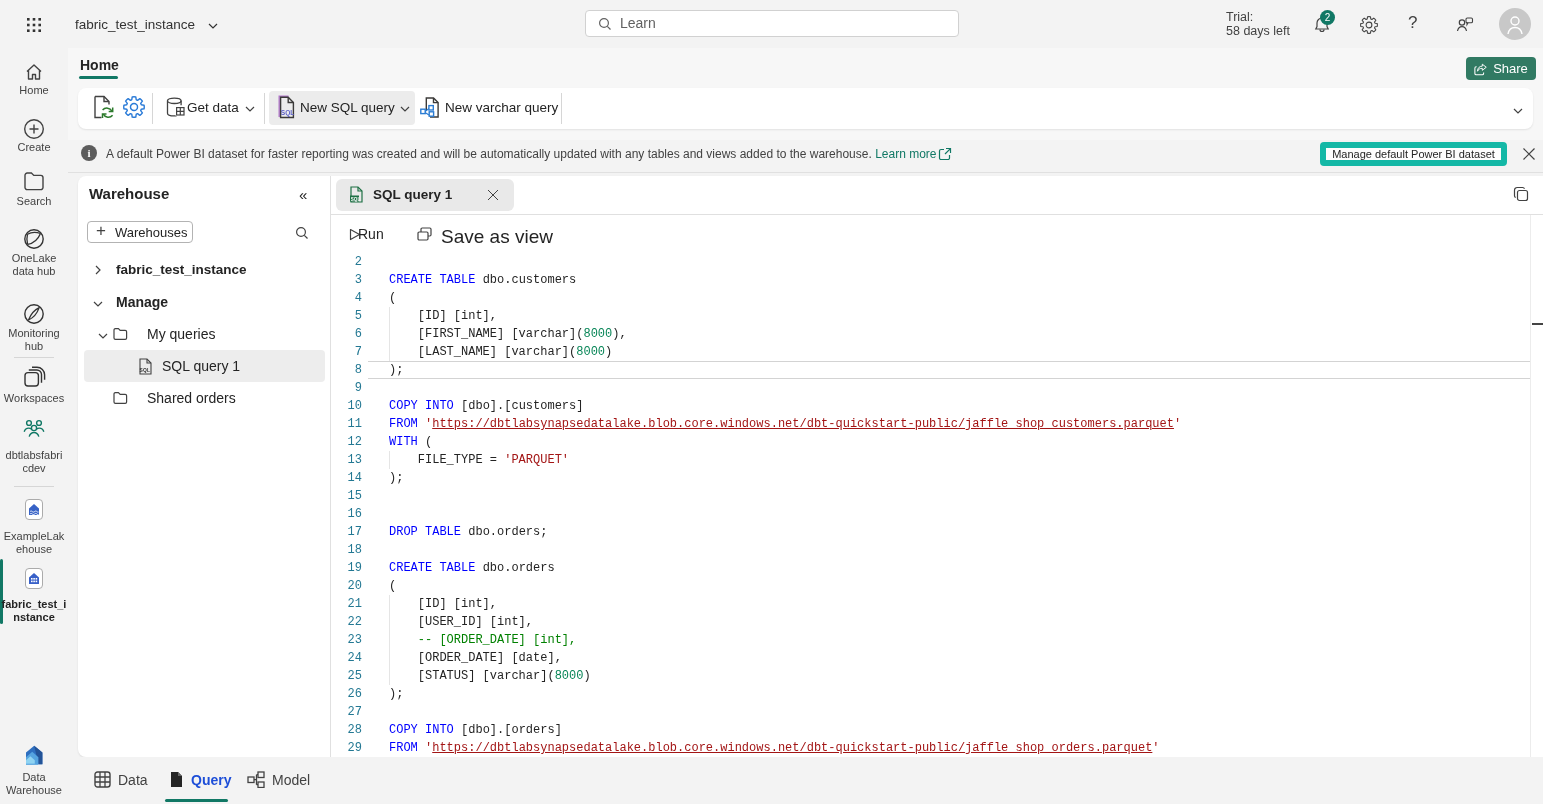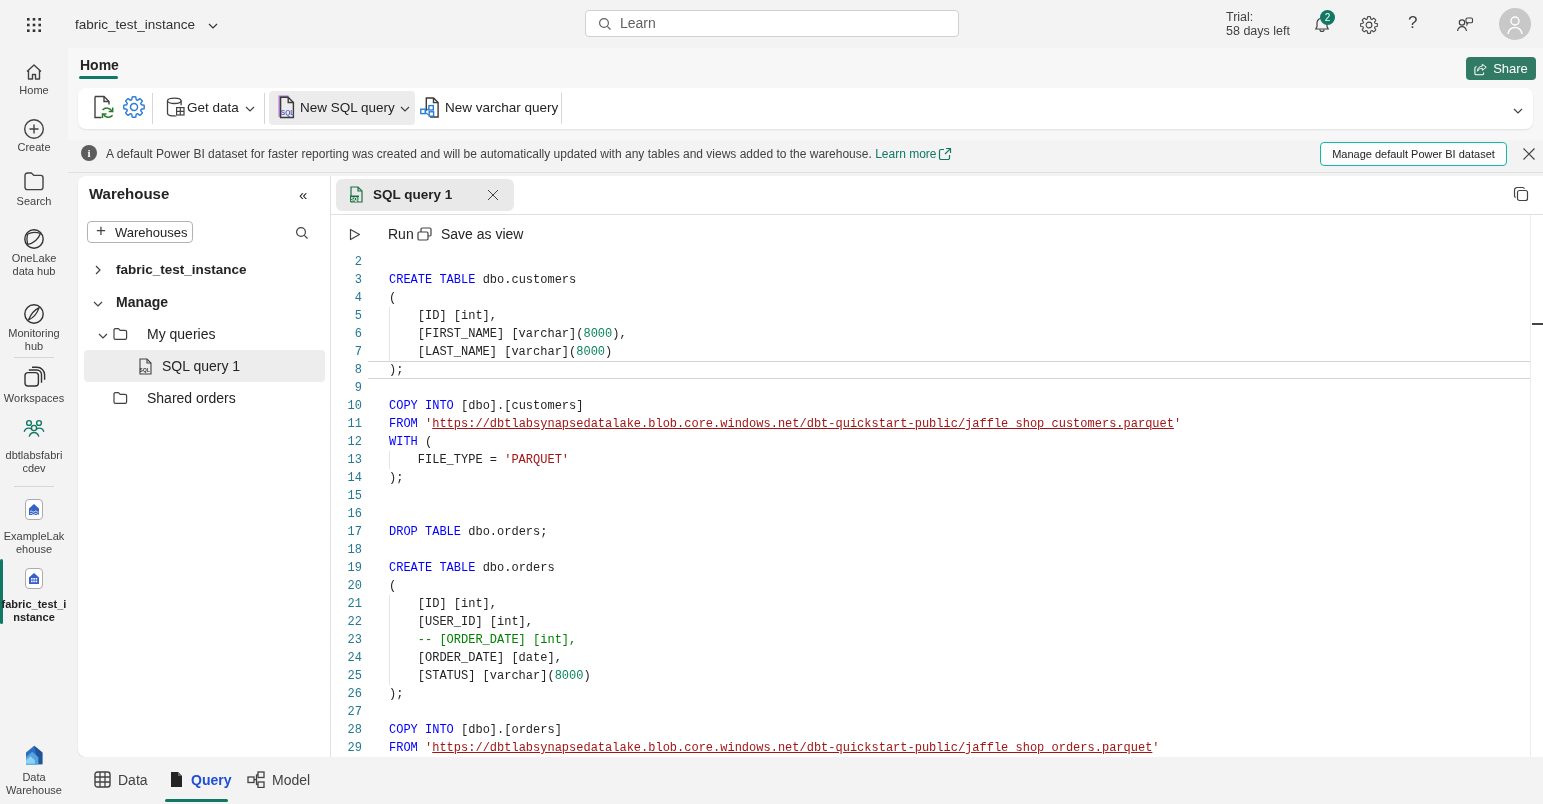--- a/index.html
+++ b/index.html
@@ -21,21 +21,21 @@
 
 
 #ribbon { left:78px; top:88px; width:1455px; height:41px; background:#fff; border-radius:8px; box-shadow:0 1px 2px rgba(0,0,0,.09); }
 .rsep { position:absolute; top:5px; width:1px; height:31px; background:#d6d6d6; }
 .rtxt { font-size:13.5px; color:#242424; }
 #sqlbtn { position:absolute; left:191px; top:3px; width:146px; height:34px; background:#ececec; border-radius:4px; }
 
 
 #banner-text { left:106px; top:147px; font-size:12px; color:#424242; }
 #banner-text a { color:#117865; text-decoration:none; }
-#managebtn { left:1320px; top:142px; width:187px; height:24px; border:1px solid #14b8a6; background:#fdfdfd; border-radius:4px; font-size:11px; color:#242424; display:flex; align-items:center; justify-content:center; white-space:nowrap; }
+#managebtn { left:1320px; top:142px; width:187px; height:24px; border:6px solid #14b8a6; background:#fdfdfd; border-radius:4px; font-size:11px; color:#242424; display:flex; align-items:center; justify-content:center; white-space:nowrap; }
 #topdivider { left:68px; top:172px; width:1475px; height:1px; background:#e0e0e0; }
 
 
 #maincard { left:78px; top:176px; width:1465px; height:581px; background:#fff; border-radius:8px 0 0 8px; box-shadow:0 1px 2px rgba(0,0,0,.09); }
 
 
 #explorer { left:78px; top:176px; width:253px; height:581px; border-right:1px solid #e0e0e0; }
 #exptitle { left:89px; top:185px; font-size:15px; font-weight:700; color:#242424; }
 #whbtn { left:87px; top:221px; width:106px; height:22px; border:1px solid #b3b3b3; border-radius:4px; background:#fff; font-size:13px; color:#242424; display:flex; align-items:center; }
 .trow { position:absolute; left:78px; width:253px; height:32px; font-size:14px; color:#242424; }
@@ -267,26 +267,26 @@
   </svg>
 
 <svg class="abs" style="left:1513px;top:186px" width="17" height="17" viewBox="0 0 17 17">
     <rect x="4.5" y="4.5" width="10" height="10" rx="2" stroke="#424242" stroke-width="1.2" fill="none"></rect>
     <path d="M2.7 11.5A2 2 0 0 1 1.5 9.7V4.2A2.7 2.7 0 0 1 4.2 1.5h5.5a2 2 0 0 1 1.8 1.2" stroke="#424242" stroke-width="1.2" fill="none"></path>
   </svg>
 
 <svg class="abs" style="left:348px;top:228px" width="13" height="13" viewBox="0 0 13 13">
     <path d="M2.5 1.5l9 5-9 5z" stroke="#424242" stroke-width="1.2" fill="none" stroke-linejoin="round"></path>
   </svg>
-<div class="abs" style="left:388px;top:226px;font-size:14px">Run</div>
+<div class="abs" style="left:358px;top:226px;font-size:14px">Run</div>
 <svg class="abs" style="left:417px;top:227px" width="15" height="15" viewBox="0 0 15 15">
     <rect x="4" y="1" width="10" height="8" rx="1.2" stroke="#424242" stroke-width="1.2" fill="none"></rect>
     <rect x="1" y="5" width="10" height="8" rx="1.2" stroke="#424242" stroke-width="1.2" fill="#fff"></rect>
   </svg>
-<div class="abs" style="left:441px;top:226px;font-size:14px">Save as view</div>
+<div class="abs" style="left:441px;top:226px;font-size:19px">Save as view</div>
 
 <div class="abs" id="curline"></div>
 <div class="abs guide" style="top:307px;height:54px"></div>
 <div class="abs guide" style="top:451px;height:18px"></div>
 <div class="abs guide" style="top:595px;height:90px"></div>
 <div class="abs" id="code"><div class="ln" style="top:0px">2</div><div class="cl" style="top:0px"></div><div class="ln" style="top:18px">3</div><div class="cl" style="top:18px"><span class="k">CREATE</span><span> </span><span class="k">TABLE</span><span> dbo.customers</span></div><div class="ln" style="top:36px">4</div><div class="cl" style="top:36px"><span>(</span></div><div class="ln" style="top:54px">5</div><div class="cl" style="top:54px"><span>    [ID] [int],</span></div><div class="ln" style="top:72px">6</div><div class="cl" style="top:72px"><span>    [FIRST_NAME] [varchar](</span><span class="n">8000</span><span>),</span></div><div class="ln" style="top:90px">7</div><div class="cl" style="top:90px"><span>    [LAST_NAME] [varchar](</span><span class="n">8000</span><span>)</span></div><div class="ln" style="top:108px">8</div><div class="cl" style="top:108px"><span>);</span></div><div class="ln" style="top:126px">9</div><div class="cl" style="top:126px"></div><div class="ln" style="top:144px">10</div><div class="cl" style="top:144px"><span class="k">COPY</span><span> </span><span class="k">INTO</span><span> [dbo].[customers]</span></div><div class="ln" style="top:162px">11</div><div class="cl" style="top:162px"><span class="k">FROM</span><span> </span><span class="s">'</span><span class="s u">https://dbtlabsynapsedatalake.blob.core.windows.net/dbt-quickstart-public/jaffle_shop_customers.parquet</span><span class="s">'</span></div><div class="ln" style="top:180px">12</div><div class="cl" style="top:180px"><span class="k">WITH</span><span> (</span></div><div class="ln" style="top:198px">13</div><div class="cl" style="top:198px"><span>    FILE_TYPE = </span><span class="s">'PARQUET'</span></div><div class="ln" style="top:216px">14</div><div class="cl" style="top:216px"><span>);</span></div><div class="ln" style="top:234px">15</div><div class="cl" style="top:234px"></div><div class="ln" style="top:252px">16</div><div class="cl" style="top:252px"></div><div class="ln" style="top:270px">17</div><div class="cl" style="top:270px"><span class="k">DROP</span><span> </span><span class="k">TABLE</span><span> dbo.orders;</span></div><div class="ln" style="top:288px">18</div><div class="cl" style="top:288px"></div><div class="ln" style="top:306px">19</div><div class="cl" style="top:306px"><span class="k">CREATE</span><span> </span><span class="k">TABLE</span><span> dbo.orders</span></div><div class="ln" style="top:324px">20</div><div class="cl" style="top:324px"><span>(</span></div><div class="ln" style="top:342px">21</div><div class="cl" style="top:342px"><span>    [ID] [int],</span></div><div class="ln" style="top:360px">22</div><div class="cl" style="top:360px"><span>    [USER_ID] [int],</span></div><div class="ln" style="top:378px">23</div><div class="cl" style="top:378px"><span class="c">    -- [ORDER_DATE] [int],</span></div><div class="ln" style="top:396px">24</div><div class="cl" style="top:396px"><span>    [ORDER_DATE] [date],</span></div><div class="ln" style="top:414px">25</div><div class="cl" style="top:414px"><span>    [STATUS] [varchar](</span><span class="n">8000</span><span>)</span></div><div class="ln" style="top:432px">26</div><div class="cl" style="top:432px"><span>);</span></div><div class="ln" style="top:450px">27</div><div class="cl" style="top:450px"></div><div class="ln" style="top:468px">28</div><div class="cl" style="top:468px"><span class="k">COPY</span><span> </span><span class="k">INTO</span><span> [dbo].[orders]</span></div><div class="ln" style="top:486px">29</div><div class="cl" style="top:486px"><span class="k">FROM</span><span> </span><span class="s">'</span><span class="s u">https://dbtlabsynapsedatalake.blob.core.windows.net/dbt-quickstart-public/jaffle_shop_orders.parquet</span><span class="s">'</span></div></div>
 <div class="abs" id="sbline"></div>
 <div class="abs" id="ovmark"></div>
 
 <div class="abs" id="greenbar"></div>

